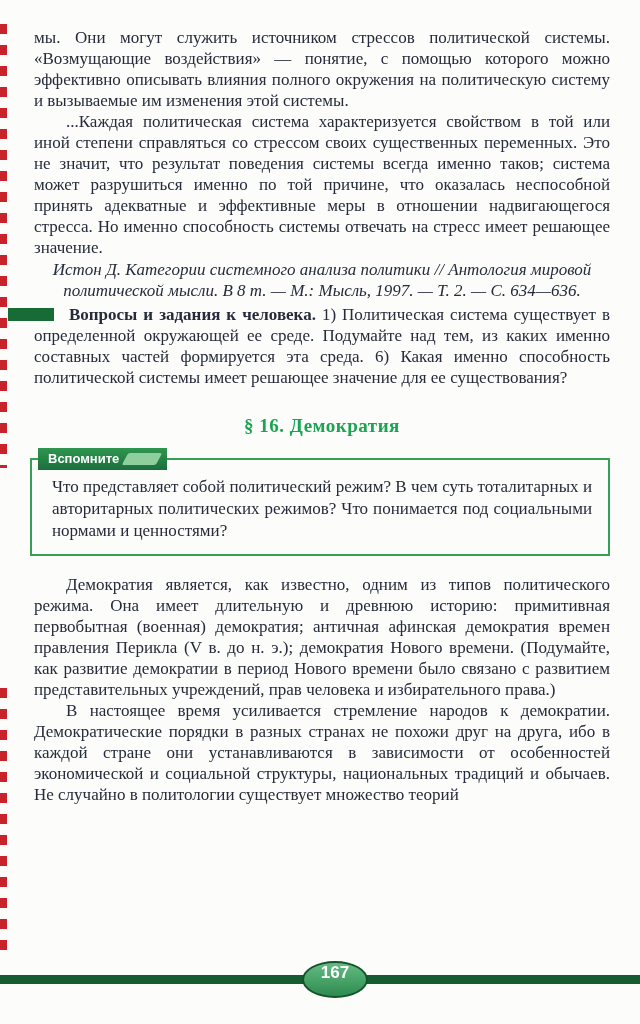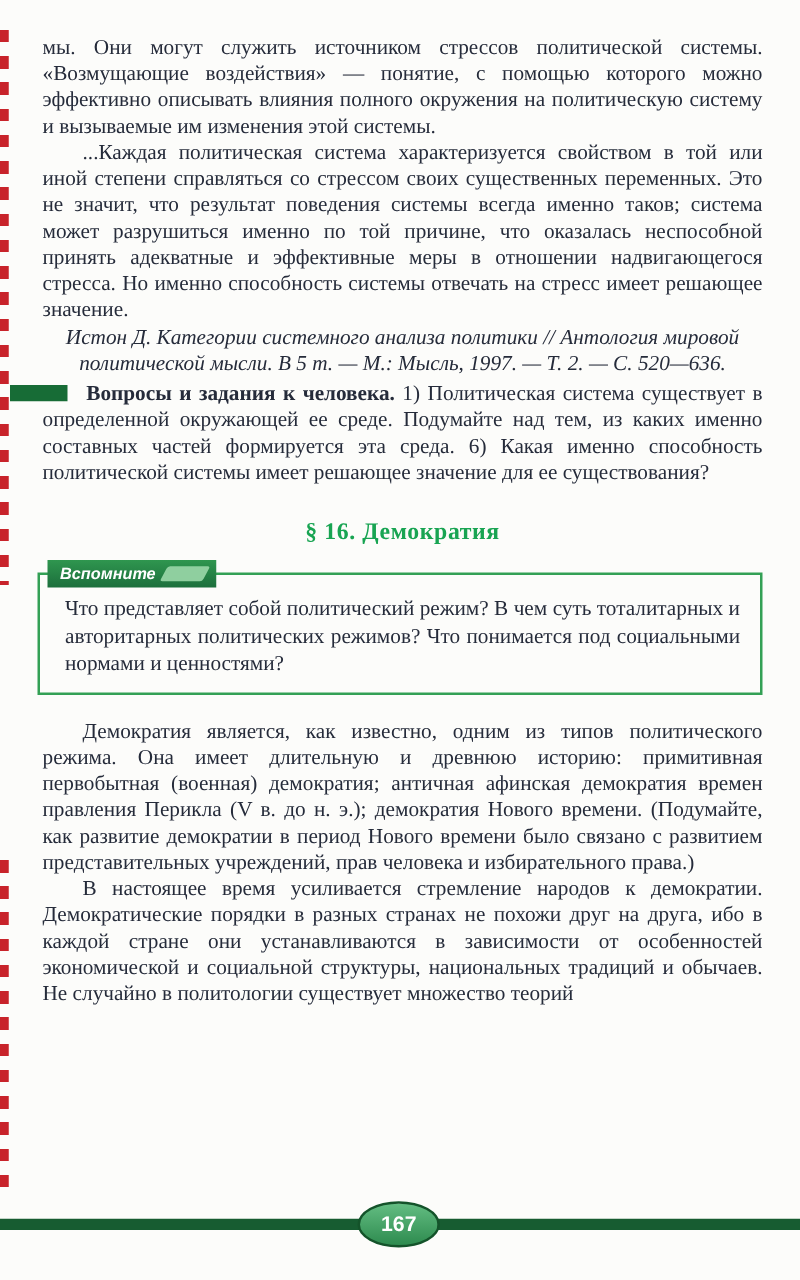--- a/index.html
+++ b/index.html
@@ -61,21 +61,20 @@
     padding:16px 16px 12px 20px;
   }
   .recall-tab{
     position:absolute;
     top:-12px;left:6px;
     height:22px;
     padding:0 8px 0 10px;
     background:linear-gradient(180deg,#2f964f,#1c6f3c);
     color:#ffffff;
     font-size:13px;
-    font-style:italic;
     font-weight:bold;
     line-height:22px;
     display:flex;align-items:center;
     font-family:"Liberation Sans","DejaVu Sans",sans-serif;
   }
   .tab-swoosh{
     display:inline-block;
     width:34px;height:12px;
     margin-left:6px;
     background:#8fcf9f;
@@ -85,48 +84,48 @@
   .box-text{margin:0;line-height:22px;}
 
   .footer-bar{
     position:absolute;
     left:0;right:0;top:975px;
     height:9px;
     background:#175c31;
   }
   .page-badge{
     position:absolute;
-    left:286px;top:961px;
+    left:302px;top:961px;
     width:66px;height:37px;
     border-radius:50%;
     background:linear-gradient(180deg,#63bd82,#2e8b4f);
     border:2px solid #14532a;
     box-sizing:border-box;
-    display:flex;align-items:center;justify-content:center;
+    display:flex;justify-content:center;
     color:#ffffff;
     font-family:"Liberation Sans","DejaVu Sans",sans-serif;
     font-weight:bold;
     font-size:17px;
   }
 </style>
 </head>
 <body>
 
 <div class="page">
 
   <div class="edge-marks top"></div>
   <div class="edge-marks bottom"></div>
 
   <div class="content">
 
     <p class="para">мы. Они могут служить источником стрессов политической системы. «Возмущающие воздействия» — понятие, с помощью которого можно эффективно описывать влияния полного окружения на политическую систему и вызываемые им изменения этой системы.</p>
 
     <p class="para indent">...Каждая политическая система характеризуется свойством в той или иной степени справляться со стрессом своих существенных переменных. Это не значит, что результат поведения системы всегда именно таков; система может разрушиться именно по той причине, что оказалась неспособной принять адекватные и эффективные меры в отношении надвигающегося стресса. Но именно способность системы отвечать на стресс имеет решающее значение.</p>
 
-    <p class="citation">Истон Д. Категории системного анализа политики // Антология мировой политической мысли. В 5 т. — М.: Мысль, 1997. — Т. 2. — С. 520—636.</p>
+    <p class="citation">Истон Д. Категории системного анализа политики // Антология мировой политической мысли. В 8 т. — М.: Мысль, 1997. — Т. 2. — С. 634—636.</p>
 
     <p class="questions">
       <span class="q-bullet"></span>
       <span class="q-label">Вопросы и задания к человека.</span>
       <span>1) Политическая система существует в определенной окружающей ее среде. Подумайте над тем, из каких именно составных частей формируется эта среда. 6) Какая именно способность политической системы имеет решающее значение для ее существования?</span>
     </p>
 
     <h2 class="heading">§ 16. Демократия</h2>
 
     <div class="recall-box">

